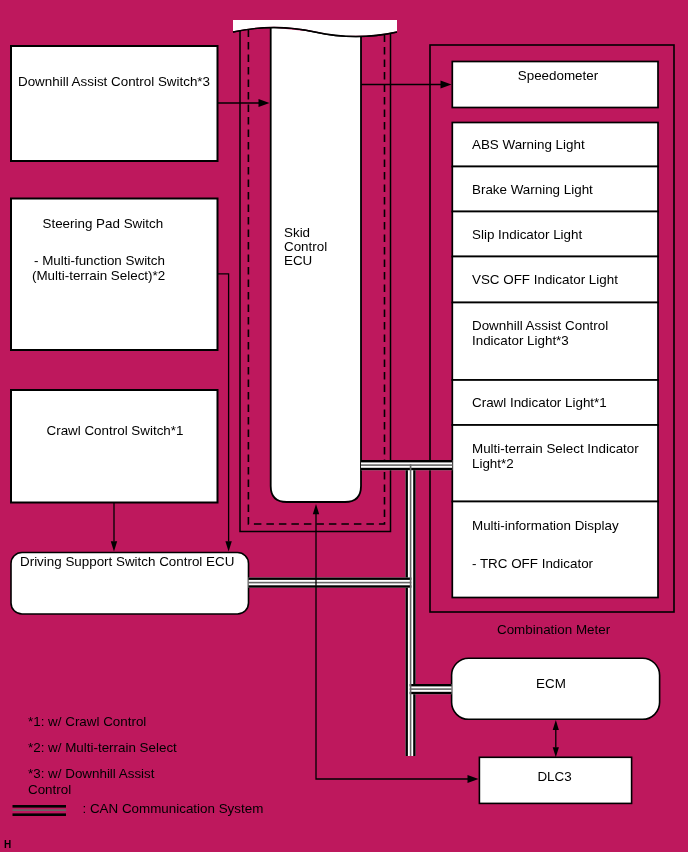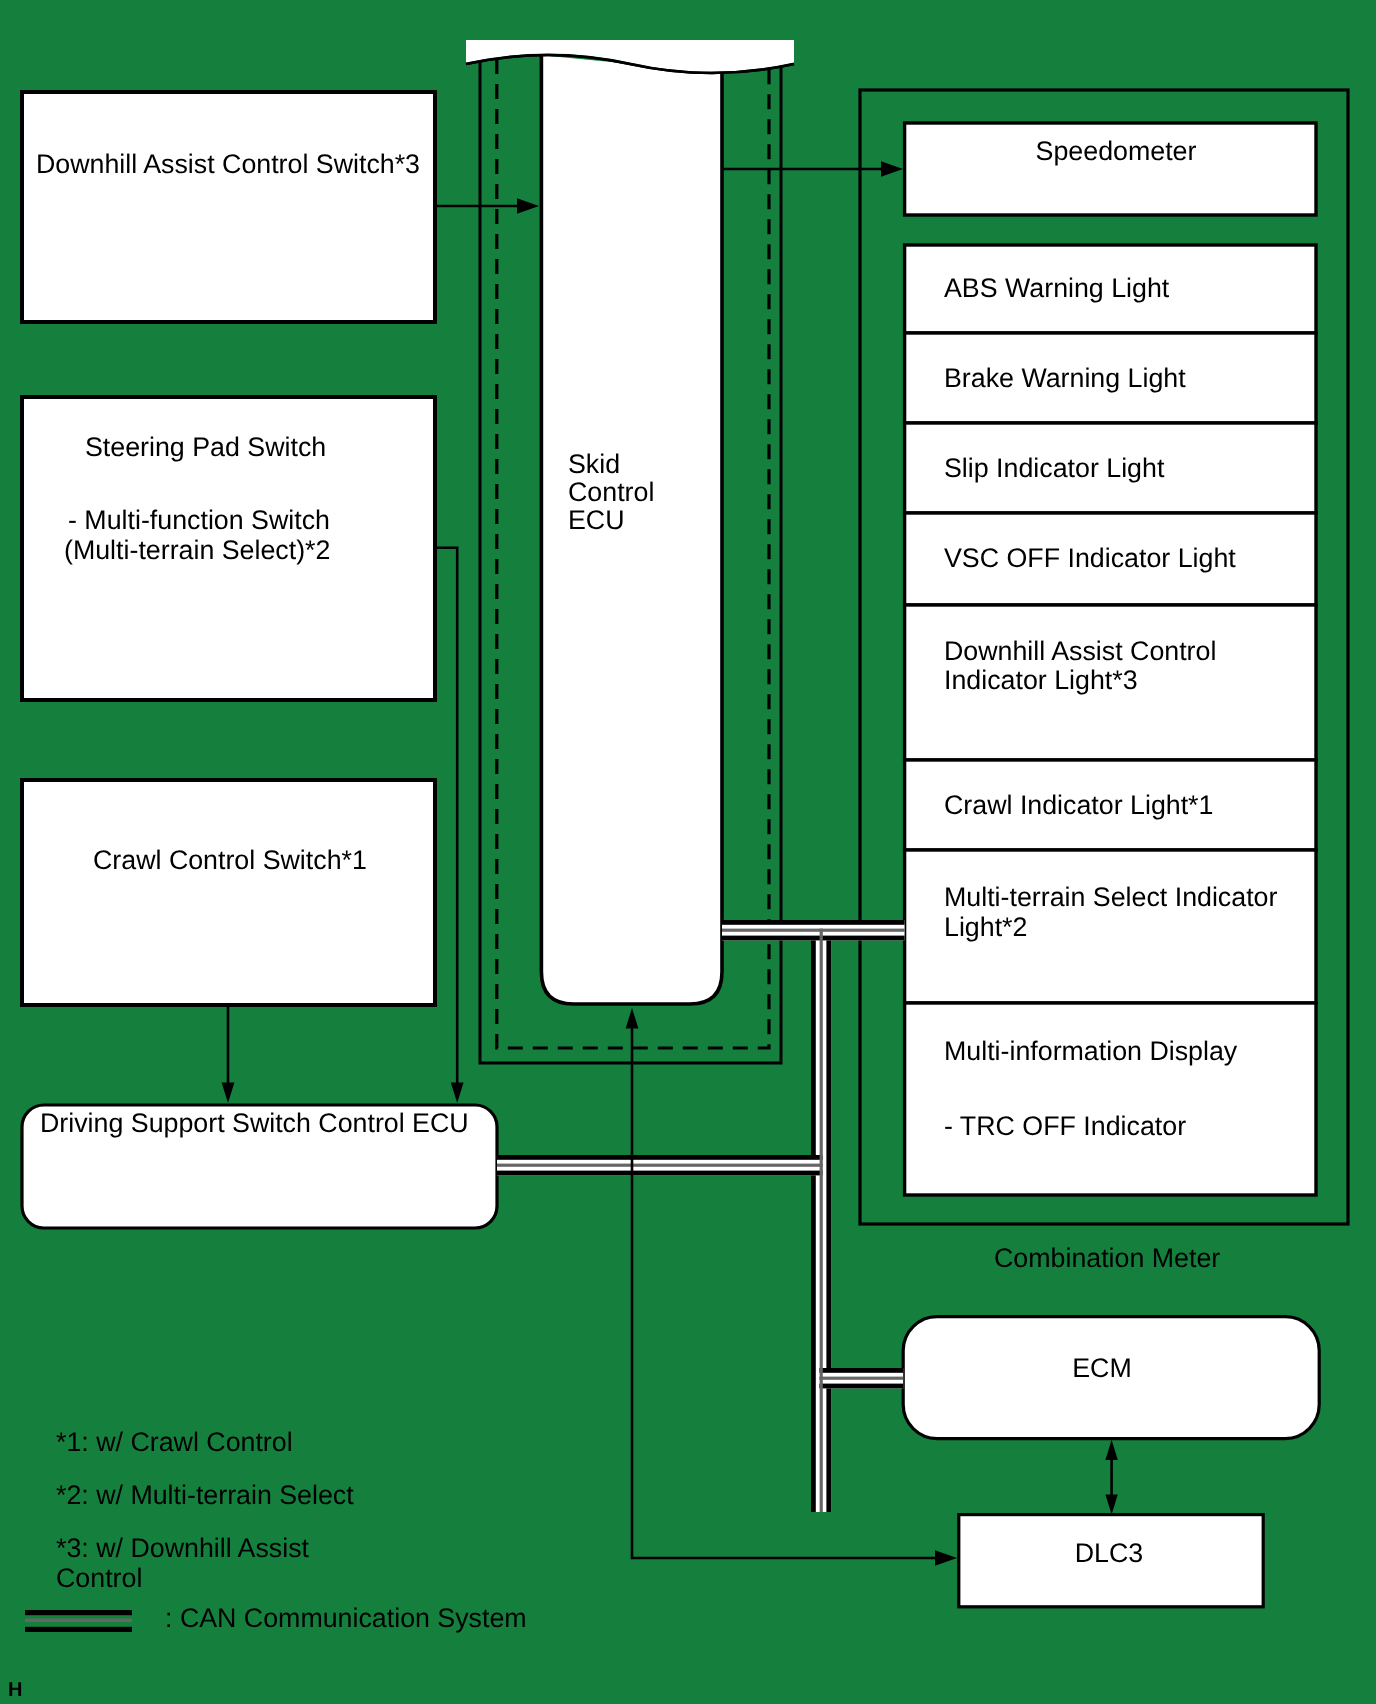--- a/index.html
+++ b/index.html
@@ -1,16 +1,16 @@
 <!DOCTYPE html>
 <html><head>
 <meta charset="utf-8">
 <style>
   html,body{margin:0;padding:0;background:#fff;}
-  #page{position:relative;width:688px;height:852px;background:#15803d;
+  #page{position:relative;width:688px;height:852px;background:#be185d;
         font-family:"Liberation Sans",sans-serif;text-align:right;}
   svg{position:absolute;left:0;top:0;}
   text{font-family:"Liberation Sans",sans-serif;font-size:13.4px;fill:#000;}
 </style>
 </head>
 <body>
 <div id="page">
 <svg width="688" height="852" viewBox="0 0 688 852">
 
 <g>

